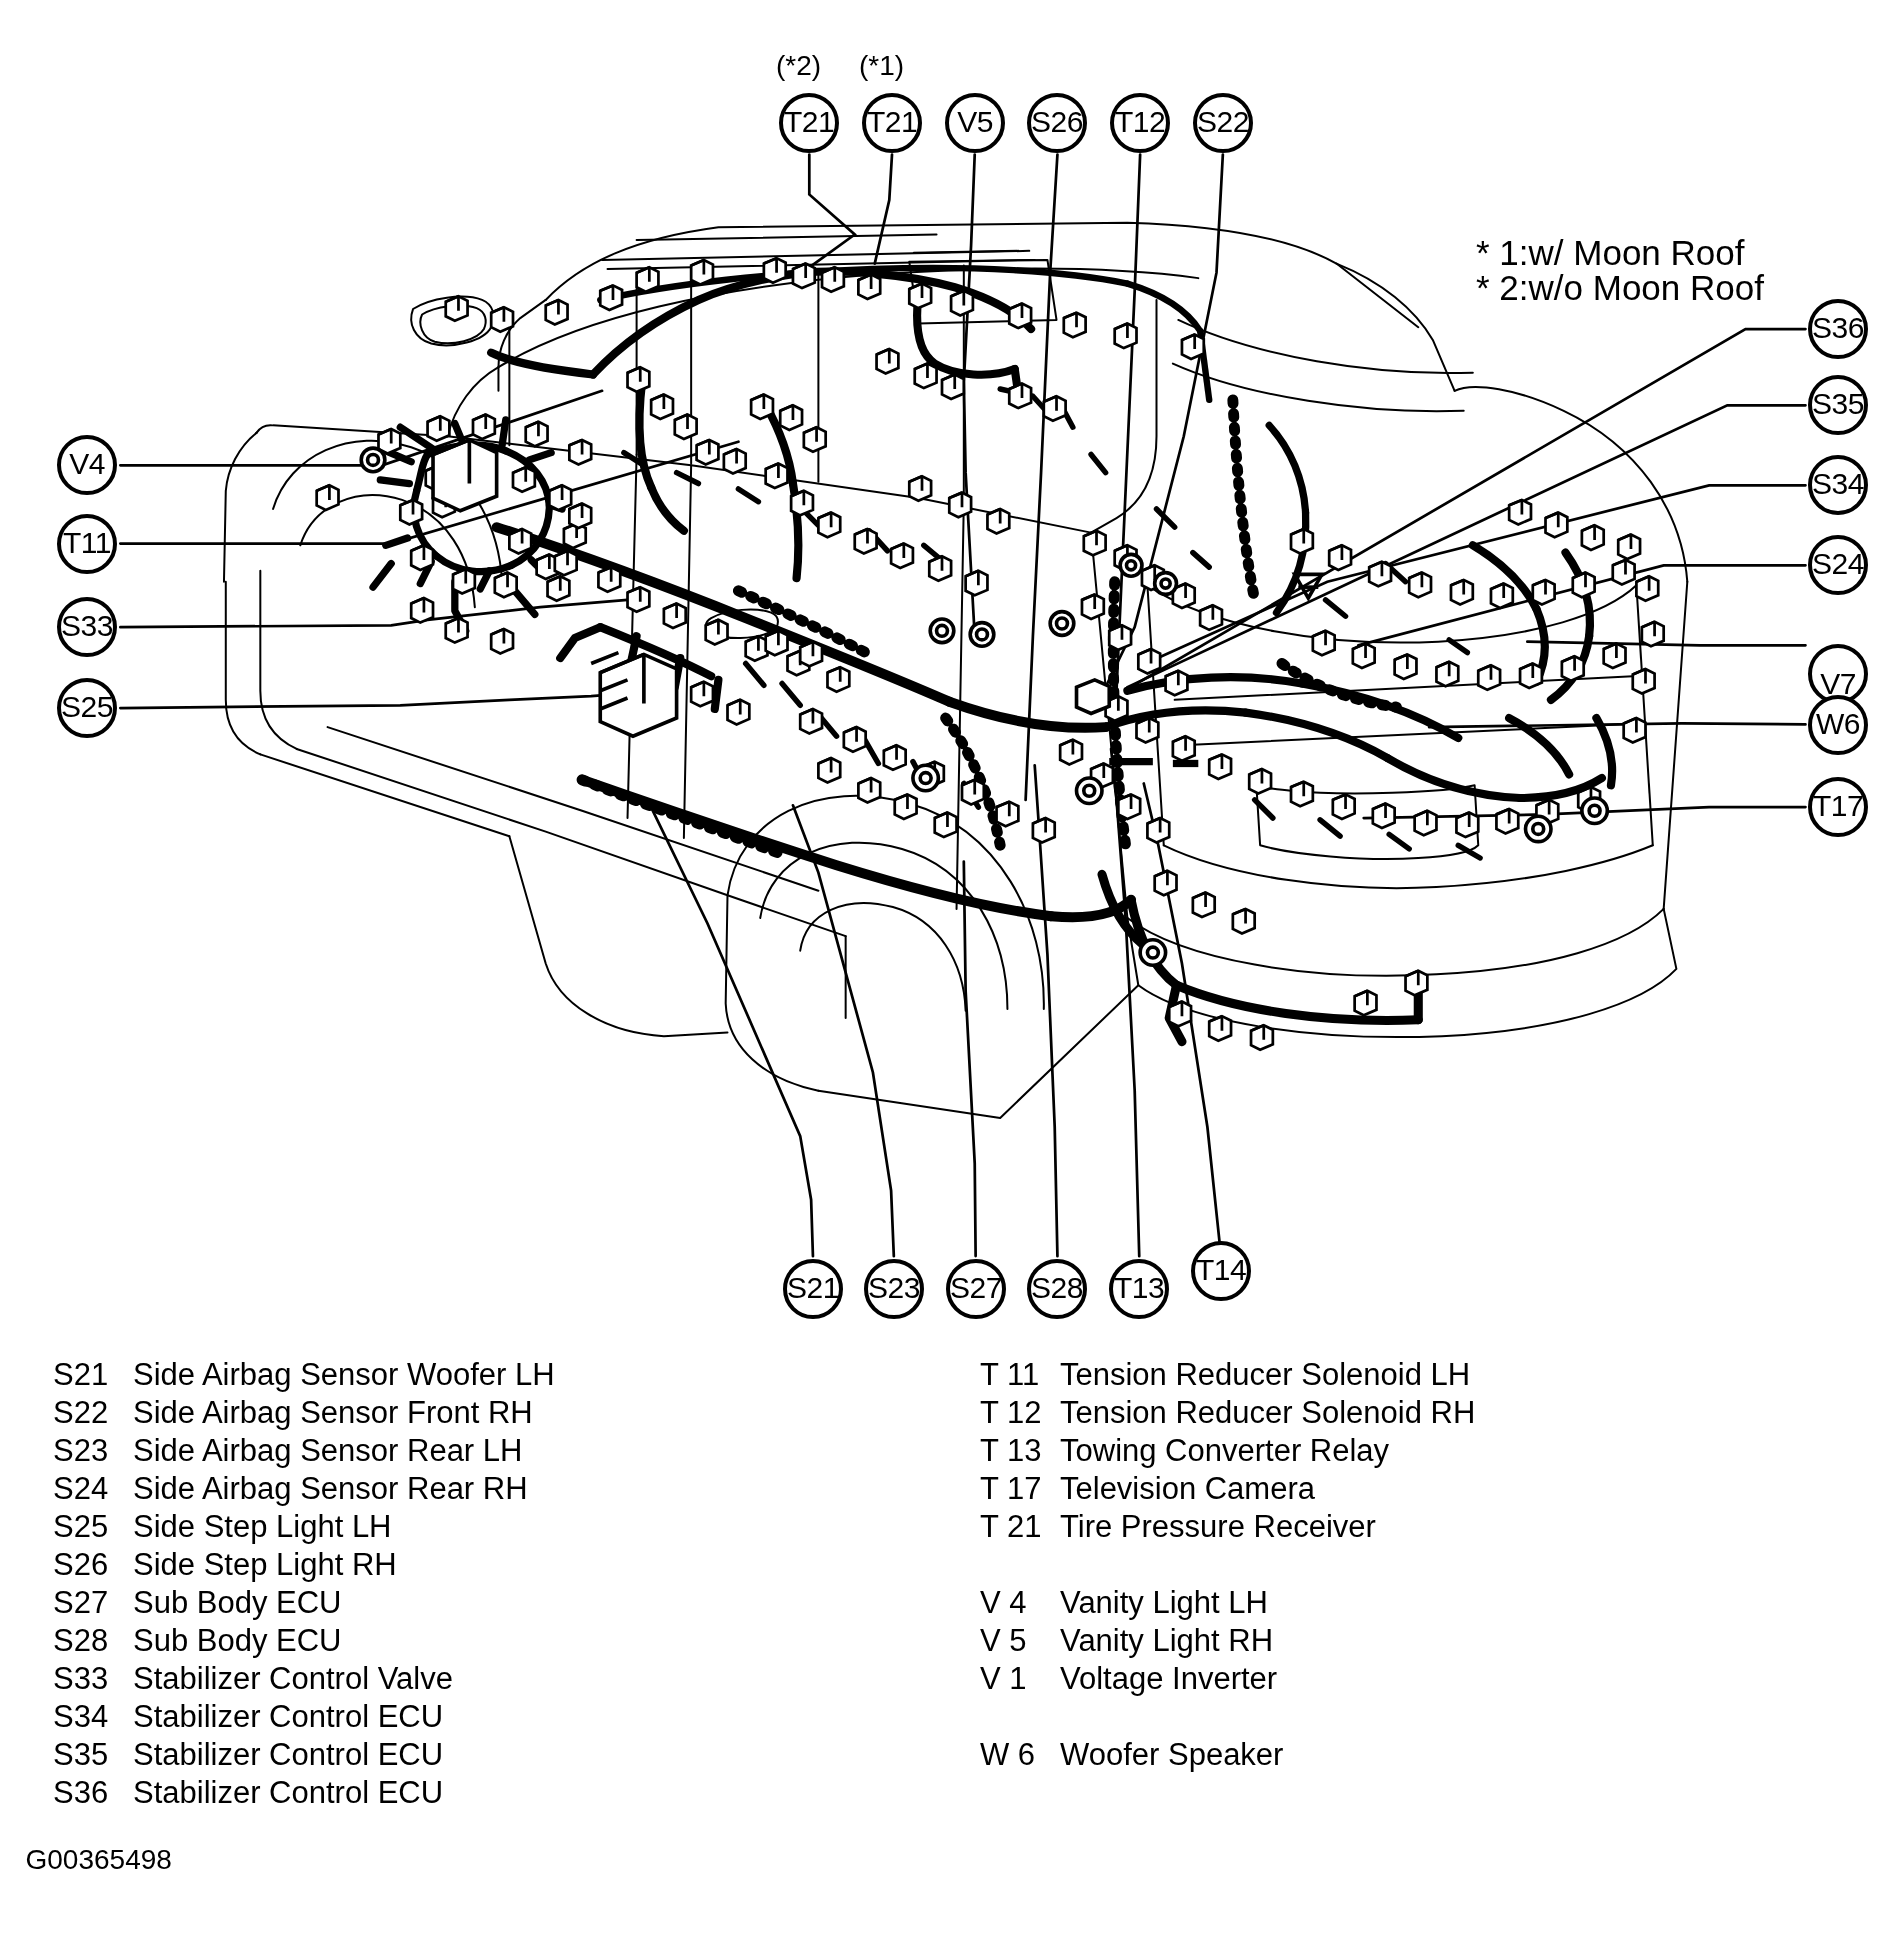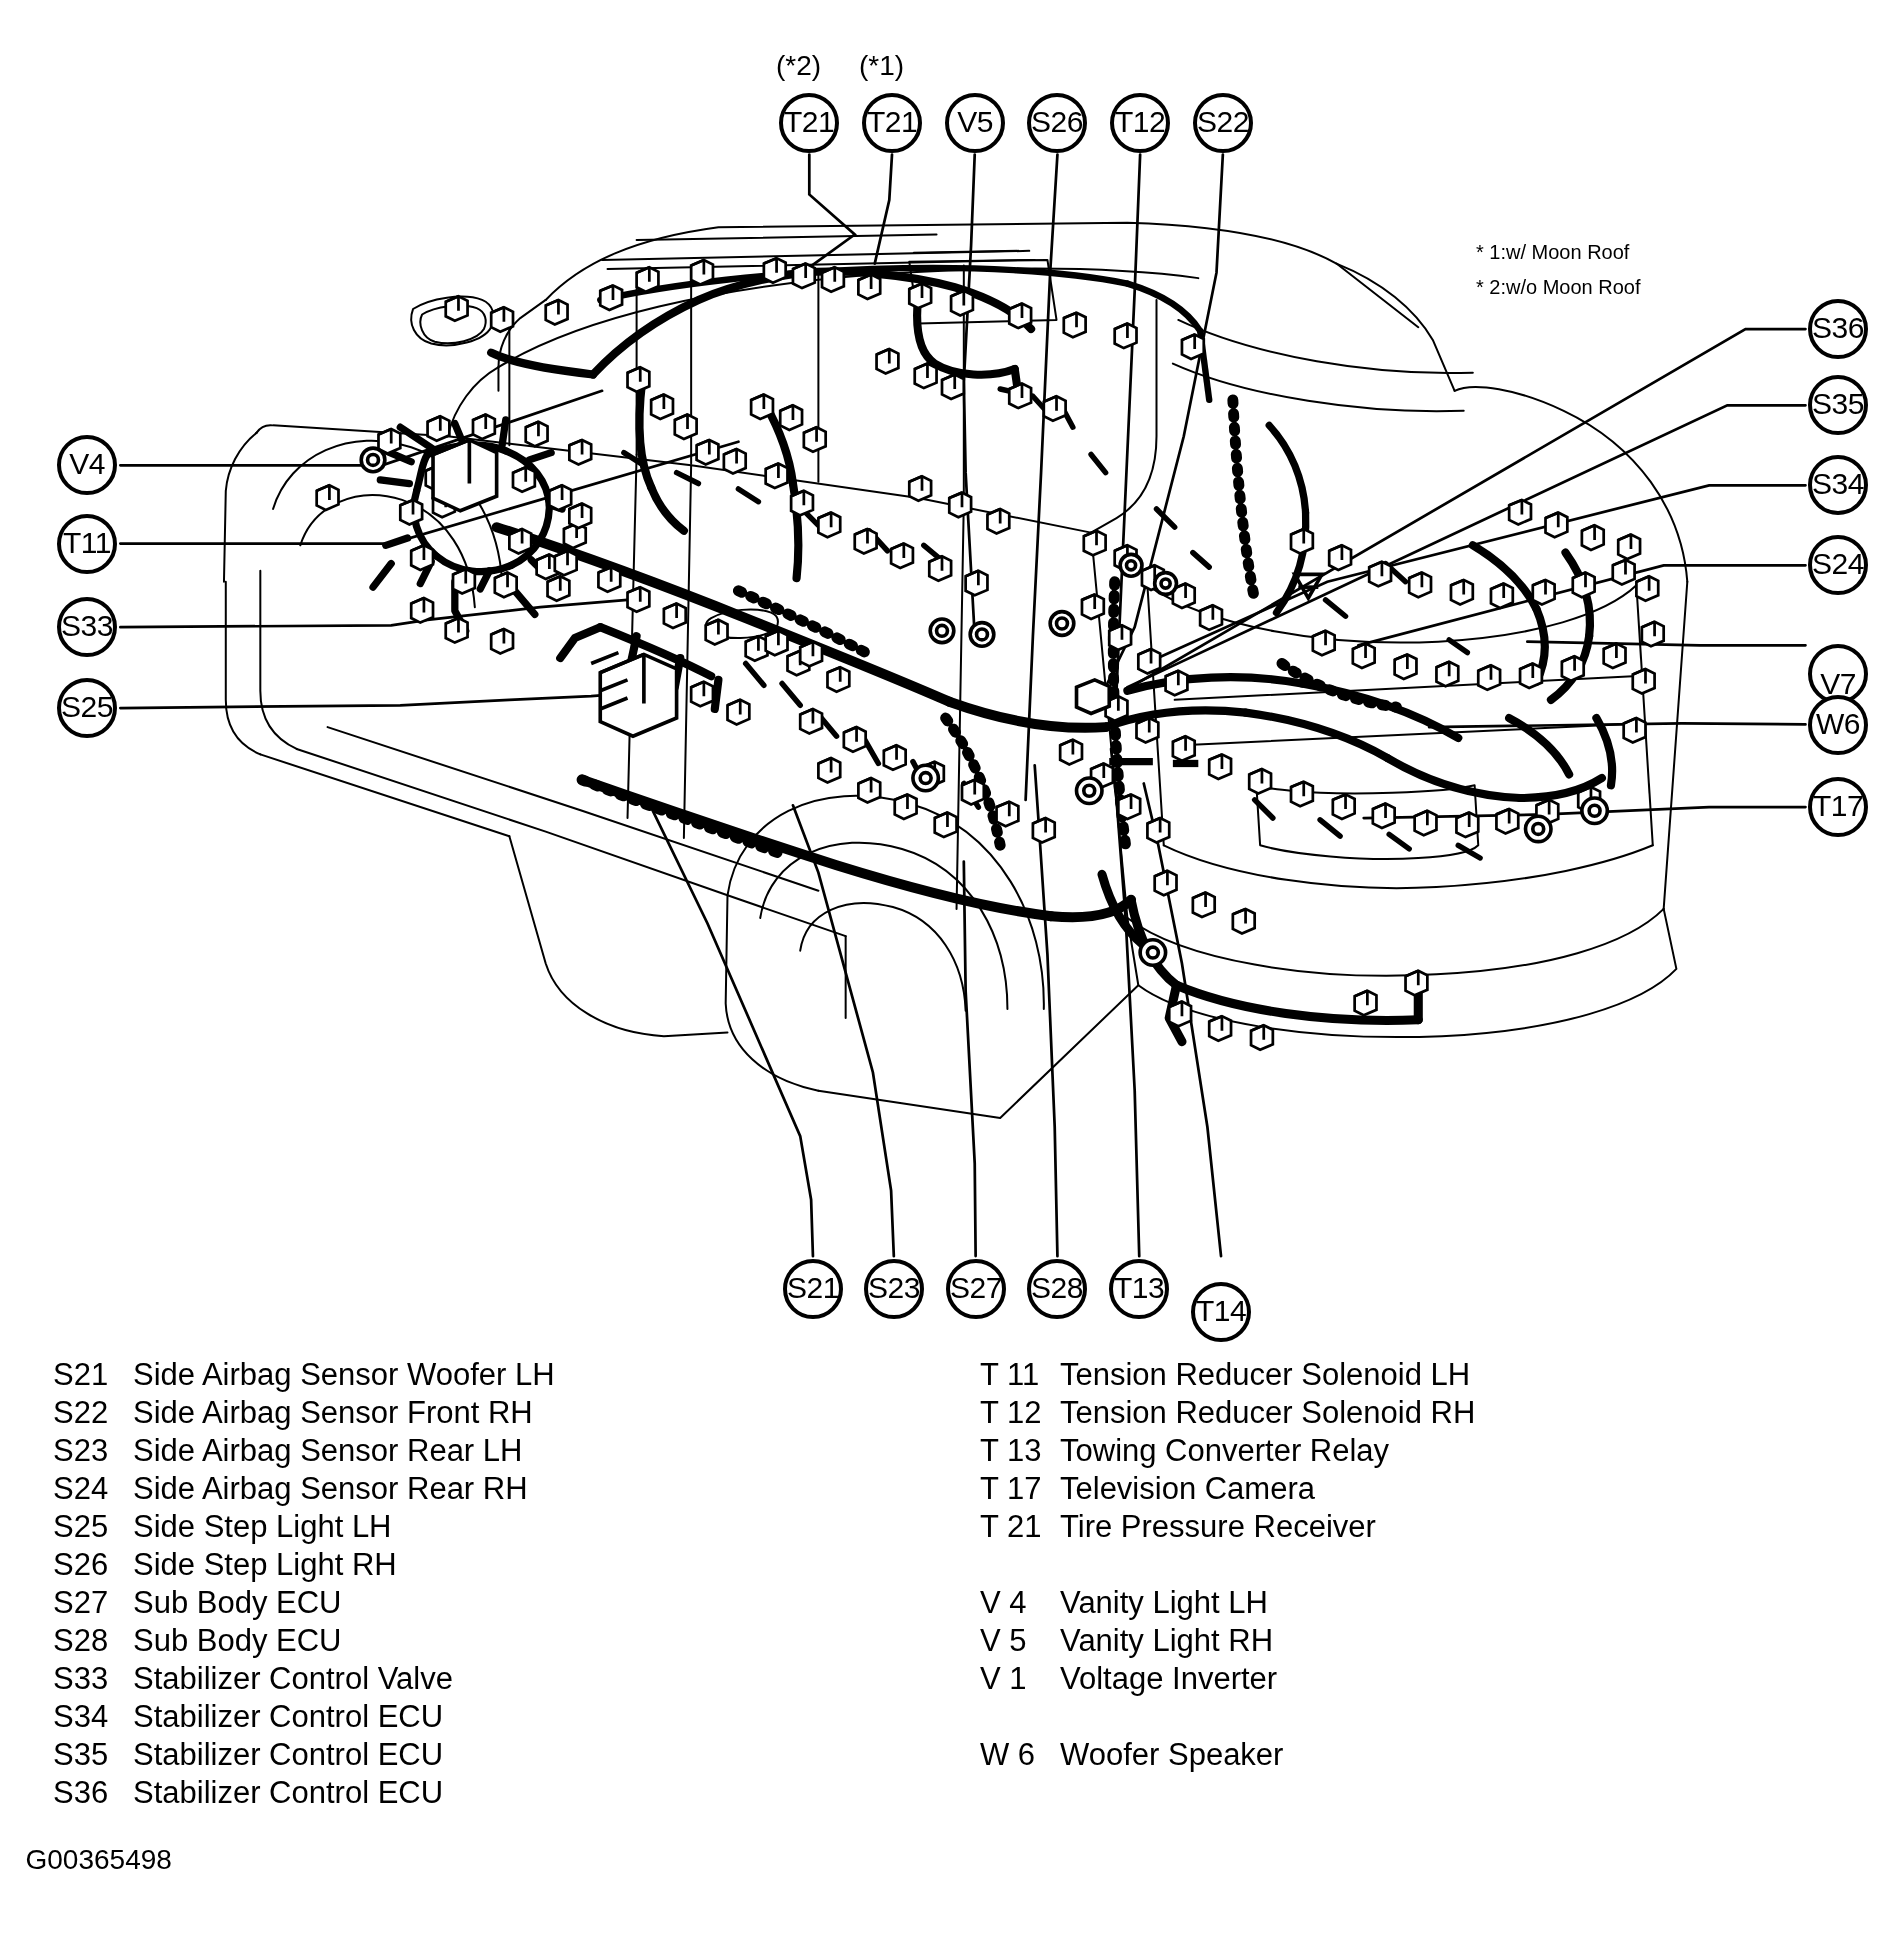--- a/index.html
+++ b/index.html
@@ -63,21 +63,21 @@
     line-height: 1;
     z-index: 21;
     white-space: nowrap;
   }
 
   
   #moonroof-note {
     position: absolute;
     left: 1476px;
     top: 235px;
-    font-size: 20px;
+    font-size: 35px;
     line-height: 35px;
     white-space: nowrap;
     z-index: 21;
   }
 
   
   #legend {
     position: absolute;
     left: 0;
     top: 1356px;
@@ -653,21 +653,21 @@
         </div>
         <div class="callout" style="left: 946px; top: 1259px;">
           <span>S27</span>
         </div>
         <div class="callout" style="left: 1027px; top: 1259px;">
           <span>S28</span>
         </div>
         <div class="callout" style="left: 1109px; top: 1259px;">
           <span>T13</span>
         </div>
-        <div class="callout" style="left: 1191px; top: 1282px;">
+        <div class="callout" style="left: 1191px; top: 1241px;">
           <span>T14</span>
         </div>
       </div>
 
   </div>
 
   <div id="legend">
     <div class="legend-col" id="legend-col-left">
         <div class="legend-row">
           <span class="legend-code">S21</span>

